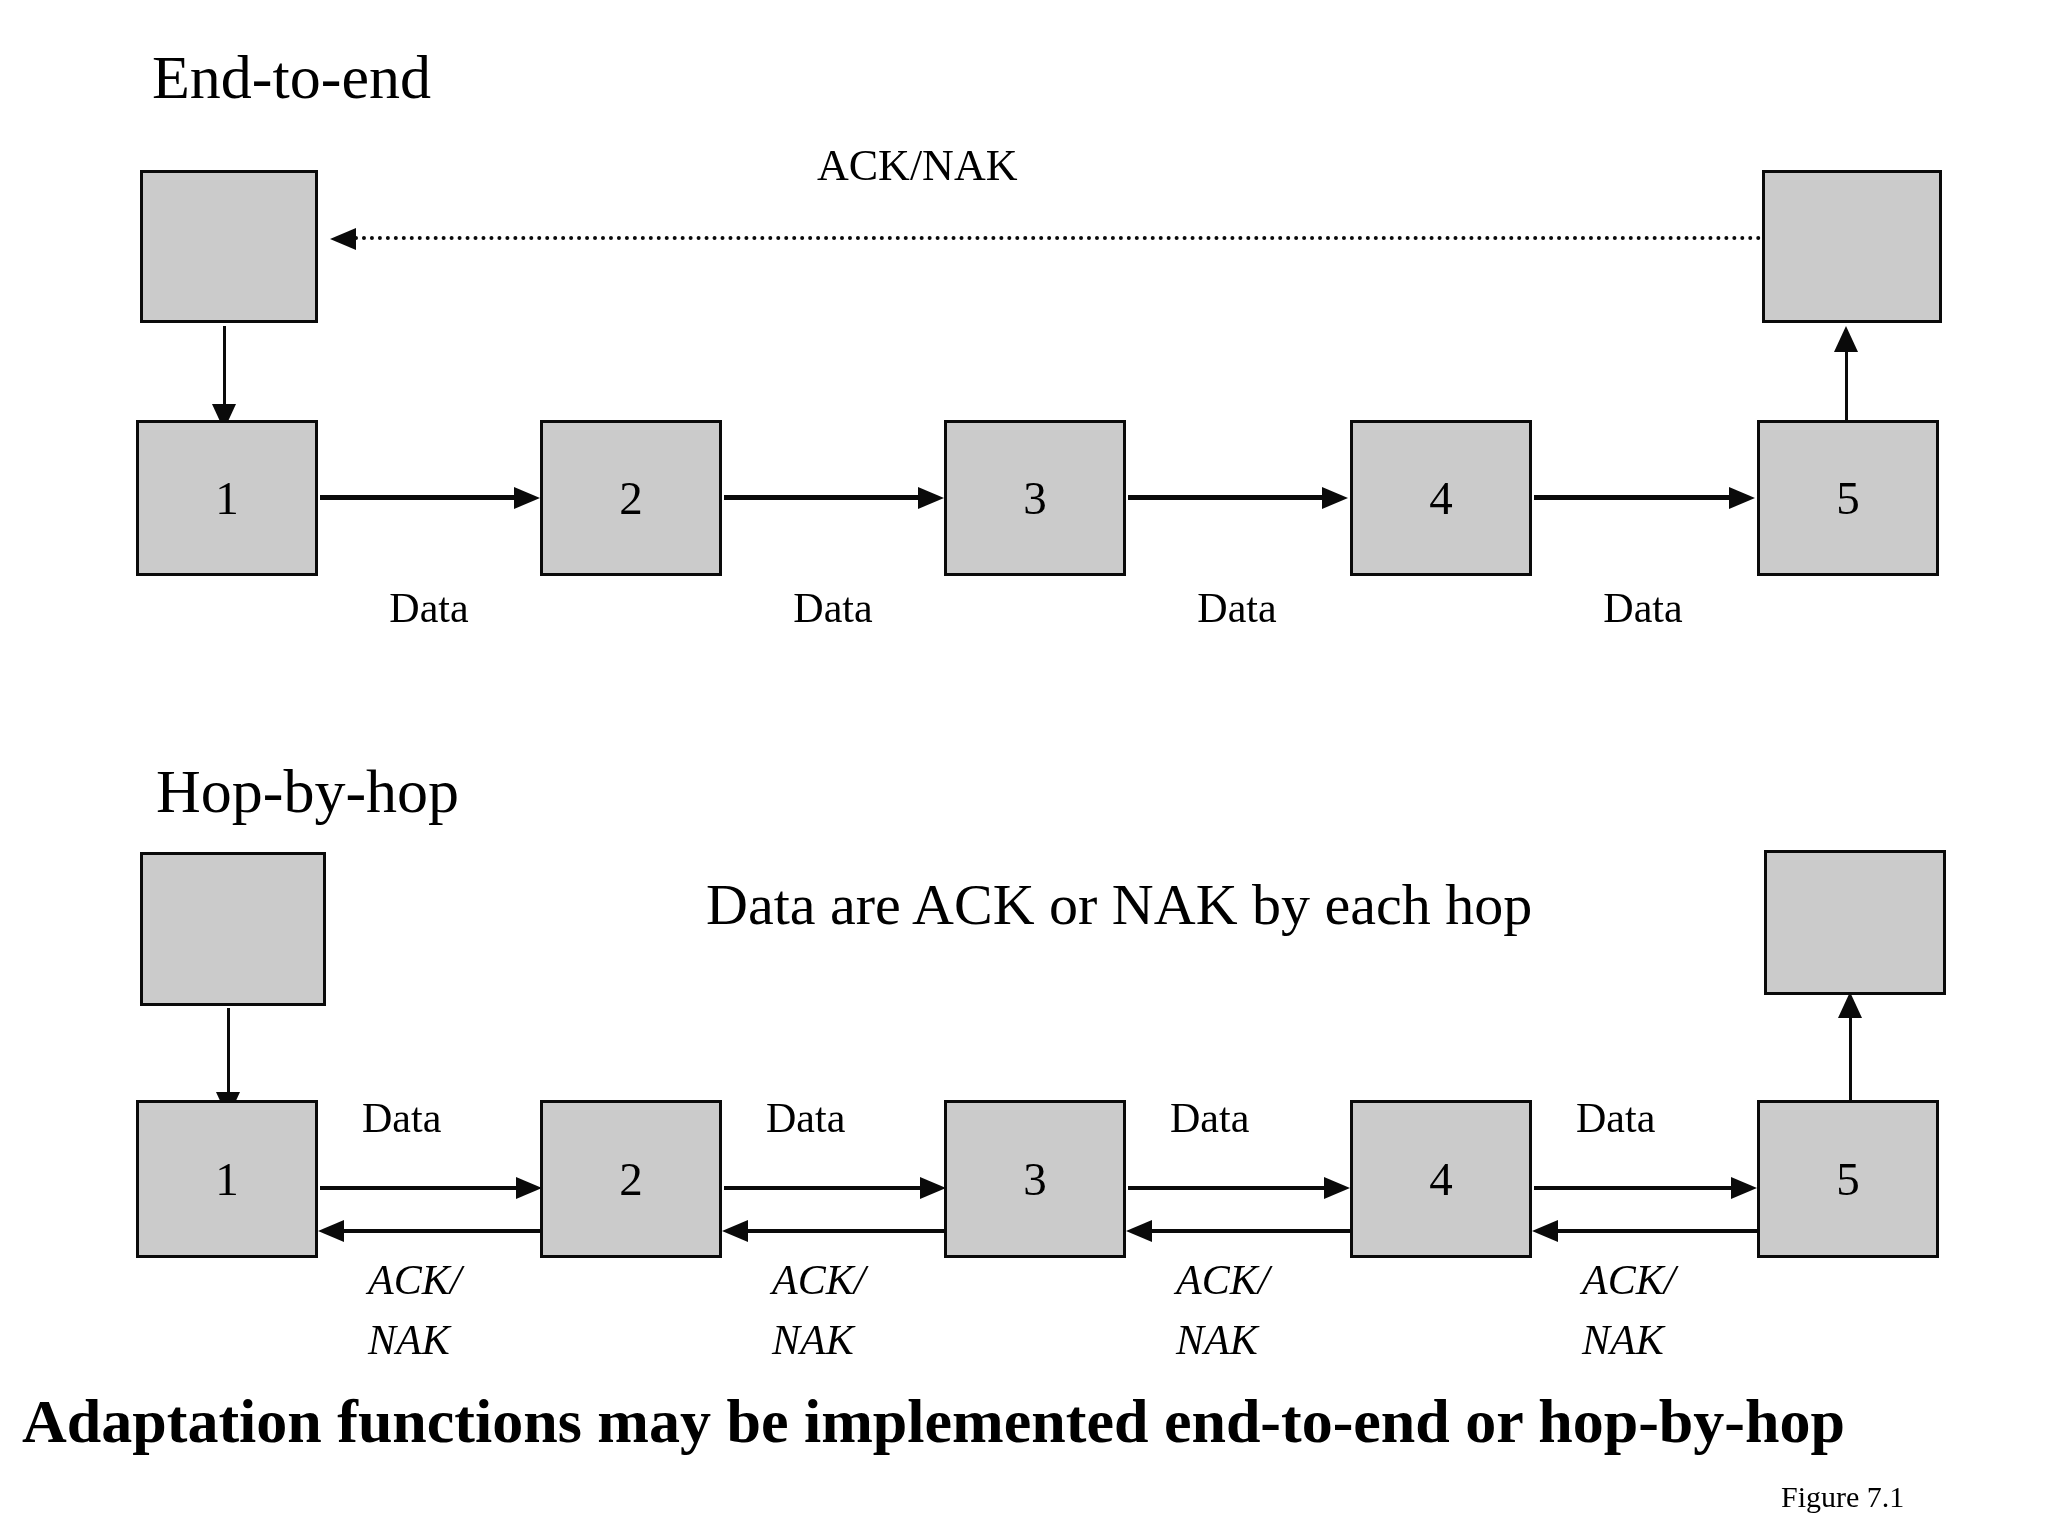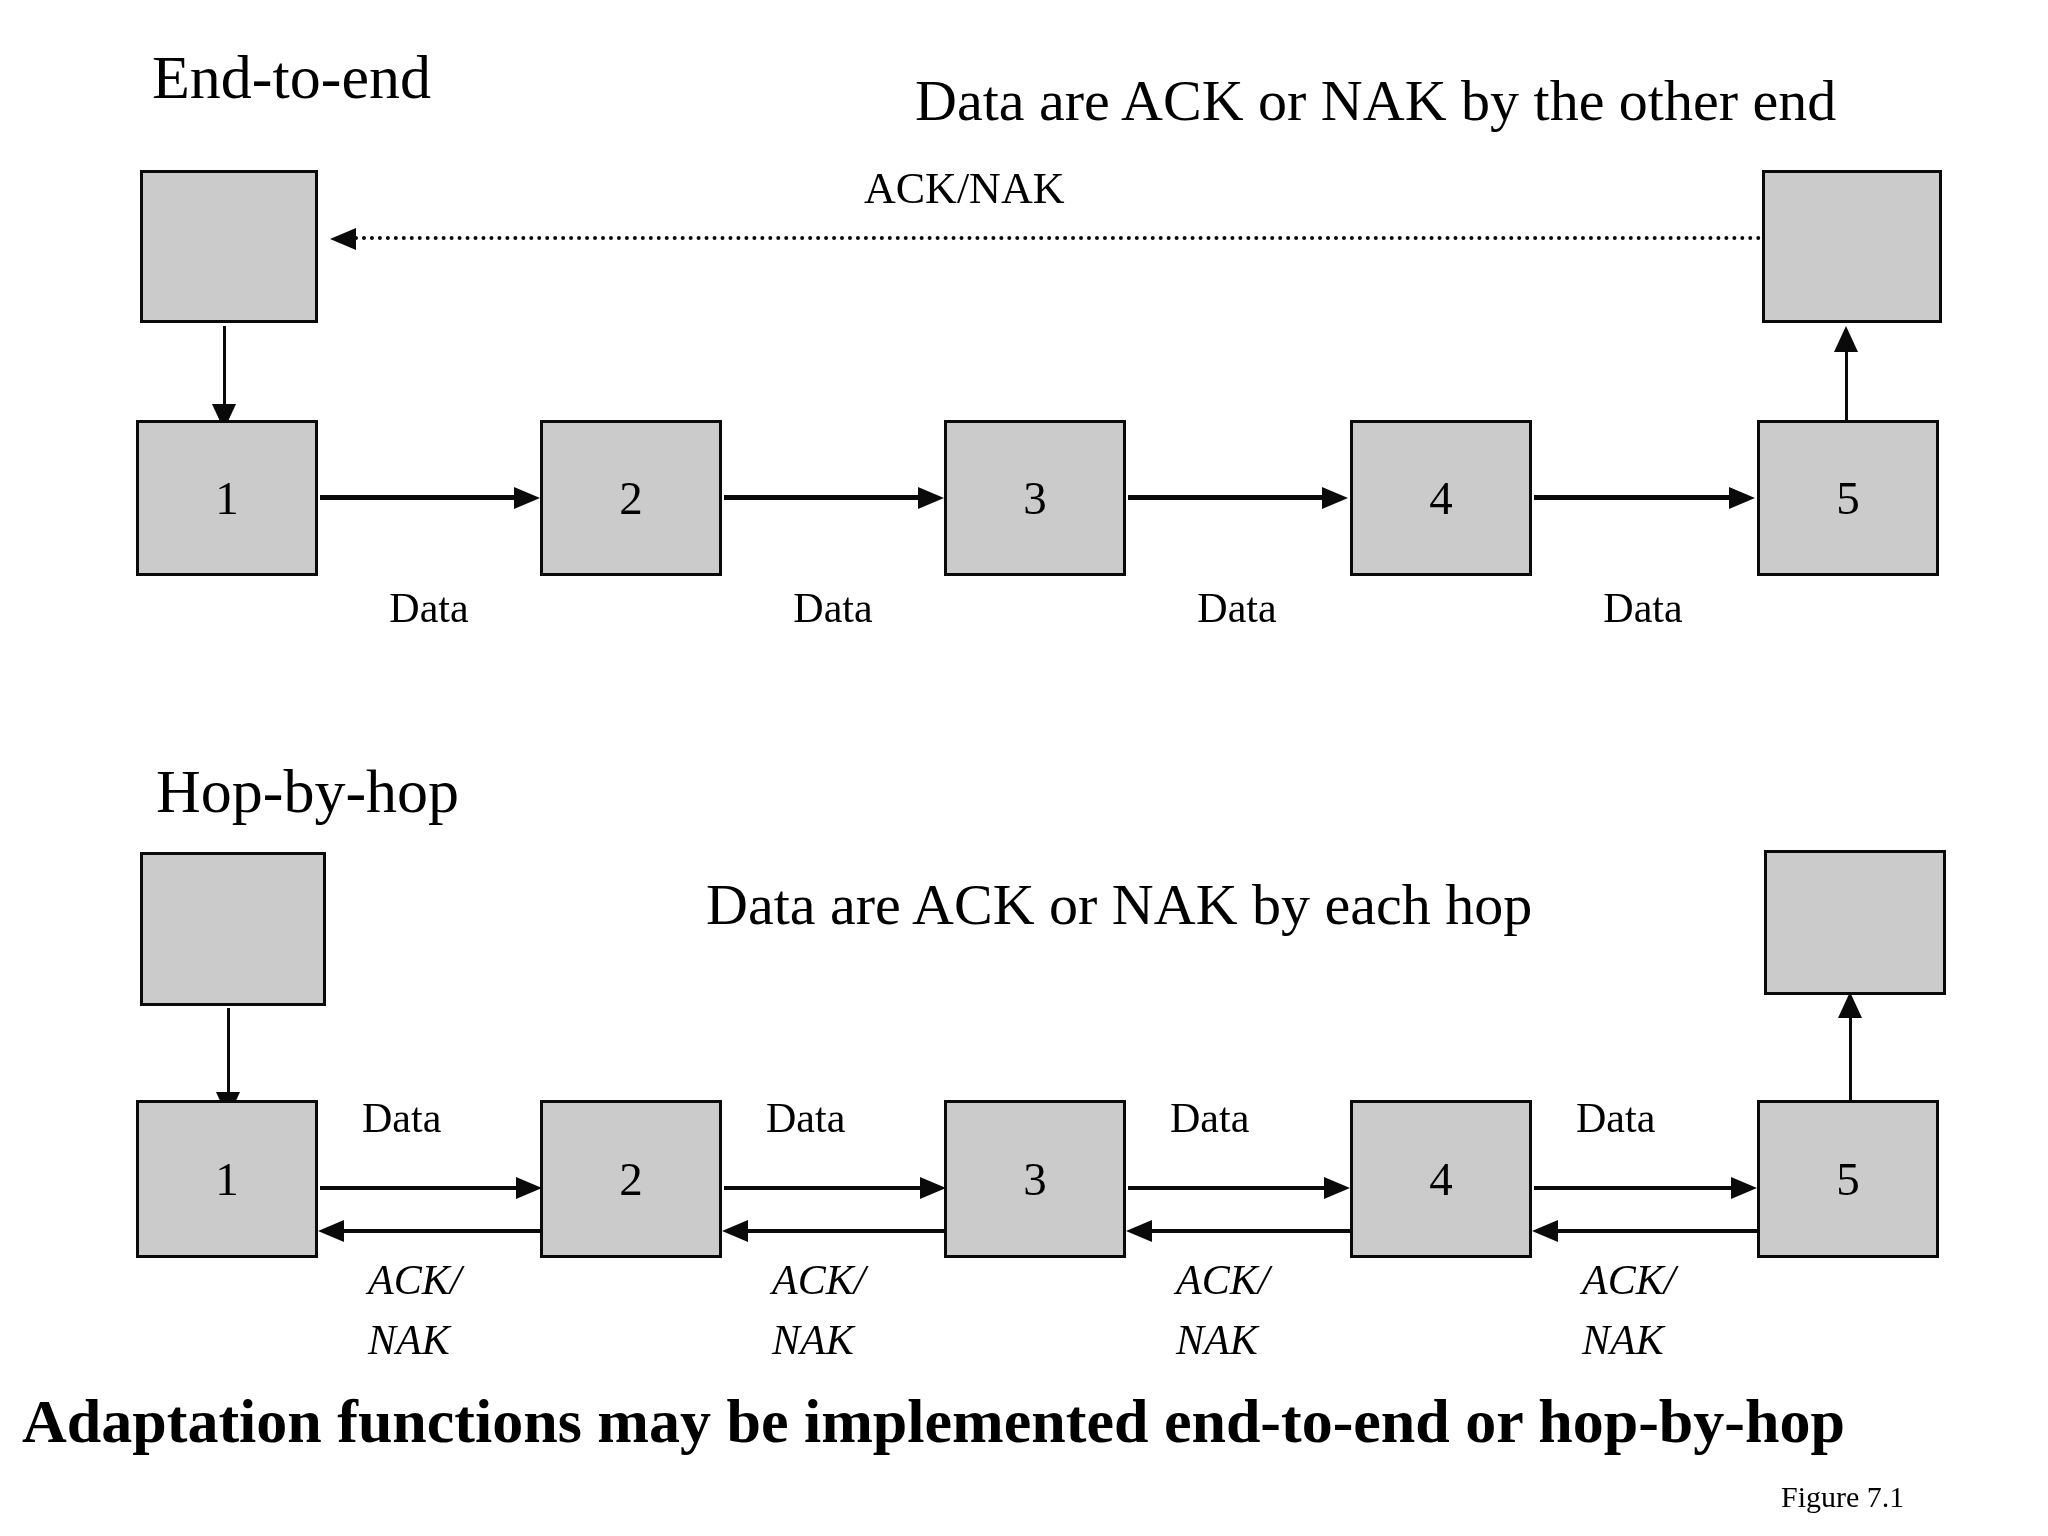--- a/index.html
+++ b/index.html
@@ -31,22 +31,21 @@
   .acknak-top { font-size:44px; }
   .statement { font-size:62px; font-weight:bold; }
   .figcap { font-size:30px; }
 </style>
 </head>
 <body>
 
 <div id="stage">
 
   <div class="txt title" style="left:152px; top:42px;">End-to-end</div>
-  <div class="txt caption" style="left:915px; top:68px;">Data are ACK or NAK by the other end</div>
-  <div class="txt acknak-top" style="left:817px; top:164px;margin-left:47px;">ACK/NAK</div>
+  <div class="txt acknak-top" style="left:817px; top:141px;">ACK/NAK</div>
 
   <div class="box" style="left:140px; top:170px; width:178px; height:153px;"></div>
   <div class="box" style="left:1762px; top:170px; width:180px; height:153px;"></div>
 
   <div class="tri left" style="left:330px; top:228px;"></div>
   <div class="dotted" style="left:354px; top:236px; width:1408px;"></div>
 
   <div class="vline" style="left:223px; top:326px; width:3px; height:86px;"></div>
   <div class="tri down" style="left:212px; top:404px;"></div>
 

